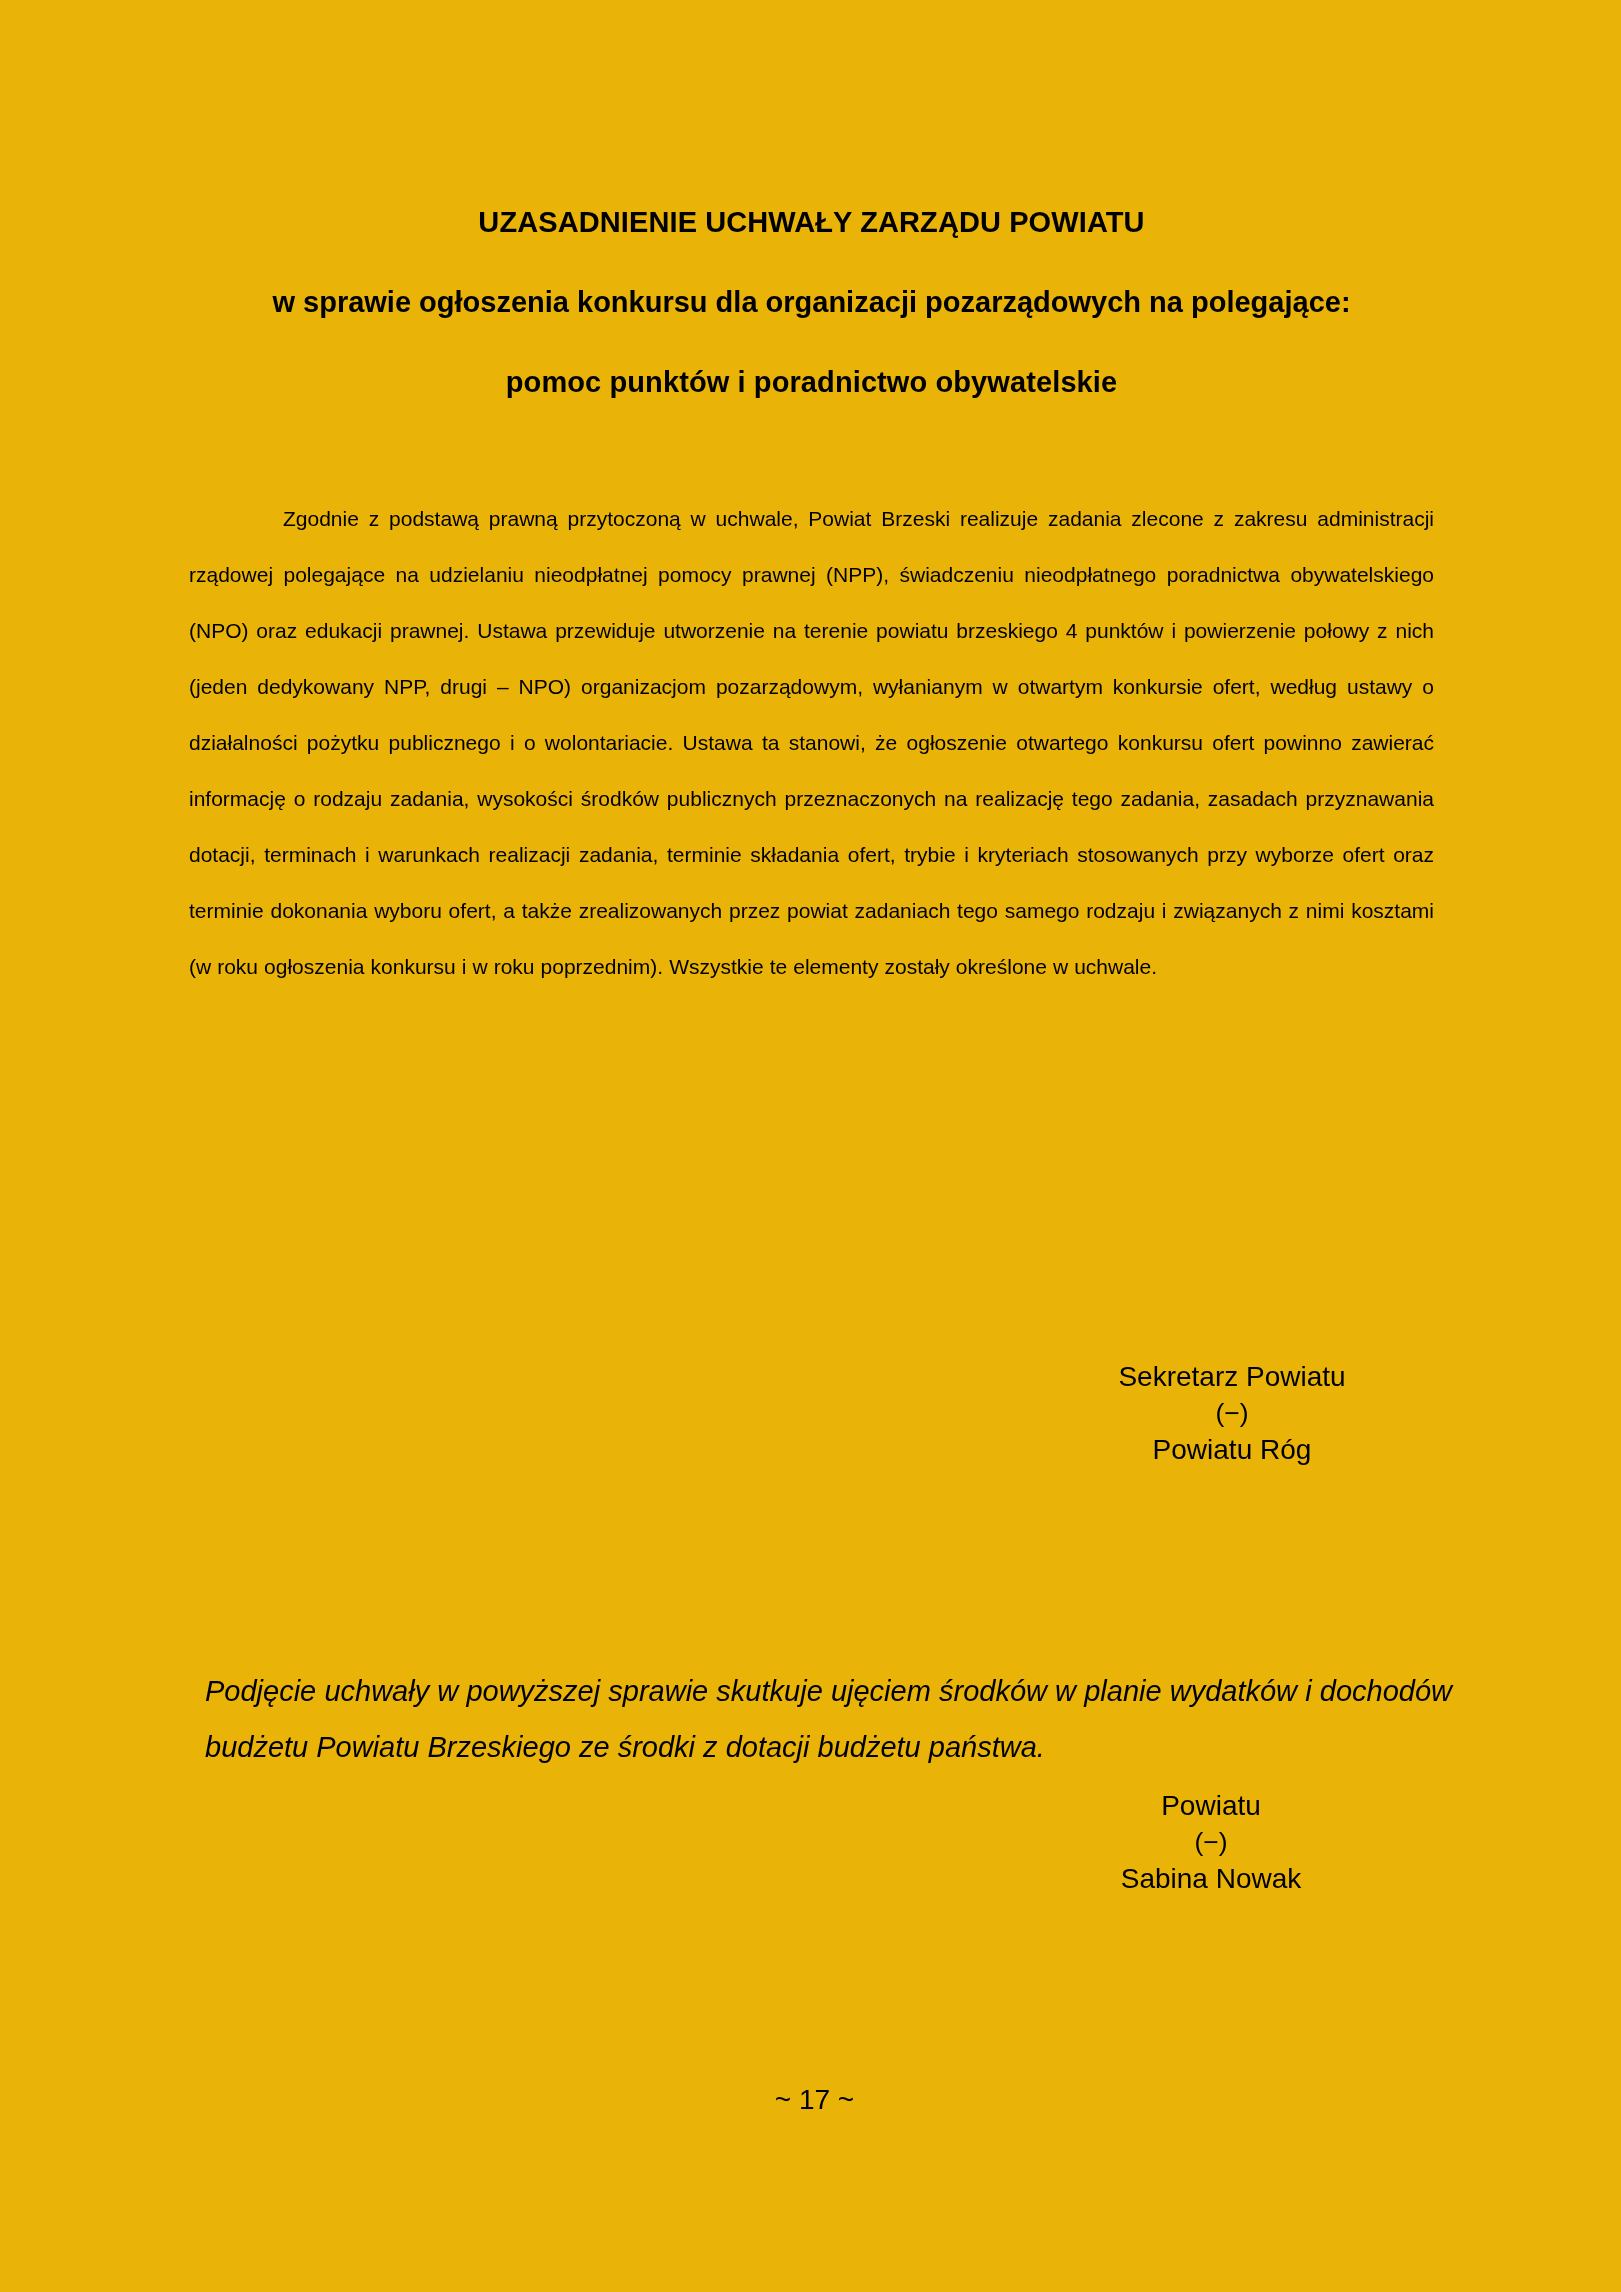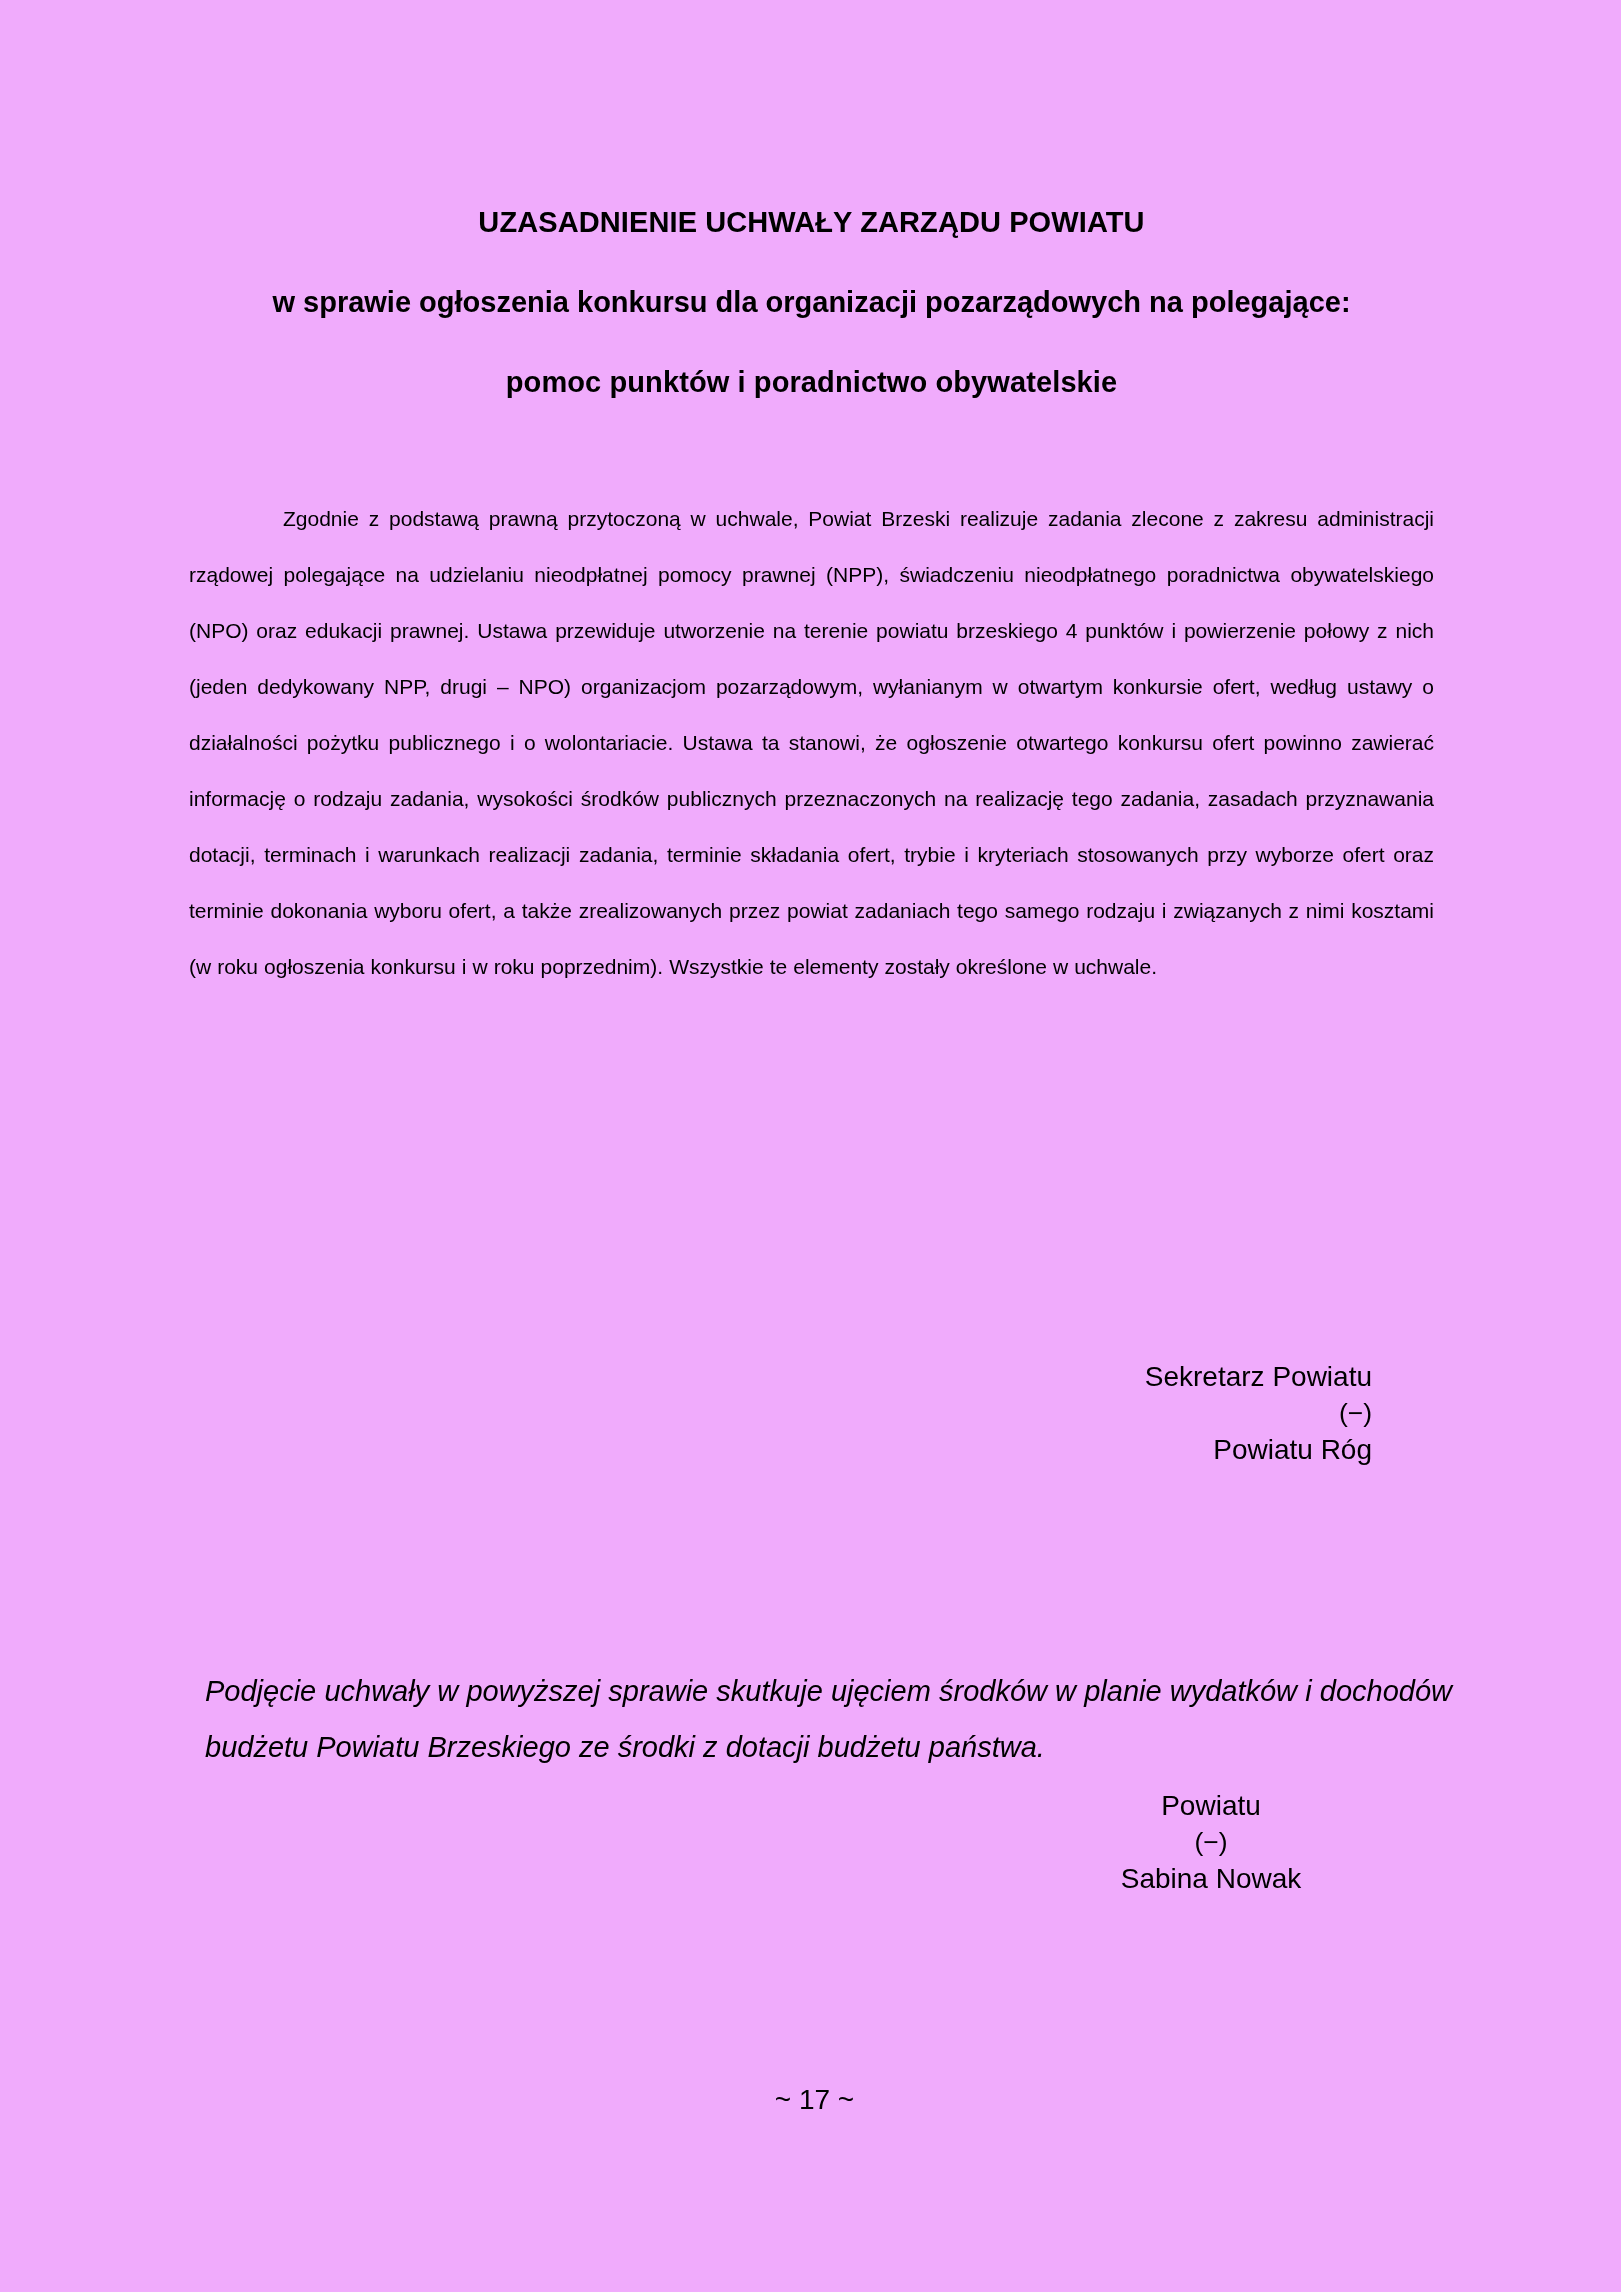--- a/index.html
+++ b/index.html
@@ -7,21 +7,21 @@
     margin: 0;
     padding: 0;
     background: #ffffff;
   }
 
   .page {
     position: relative;
     width: 1621px;
     height: 2293px;
     margin: 0 auto;
-    background: #f0abfc;
+    background: #eab308;
     color: #000000;
     font-family: "Liberation Sans", "DejaVu Sans", sans-serif;
     overflow: hidden;
     box-sizing: border-box;
   }
 
   
   .content {
     position: absolute;
     left: 189px;
@@ -78,24 +78,23 @@
     display: block;
   }
 
   .signature .sig-dash {
     display: block;
     font-size: 26.5px;
     line-height: 35px;
   }
 
   #signature-secretary {
-    left: 1000px;
+    left: 1046px;
     top: 1358px;
     width: 372px;
-    text-align: right;
   }
 
   #signature-treasurer {
     left: 1025px;
     top: 1787px;
     width: 372px;
   }
 
   
   .note-para {

